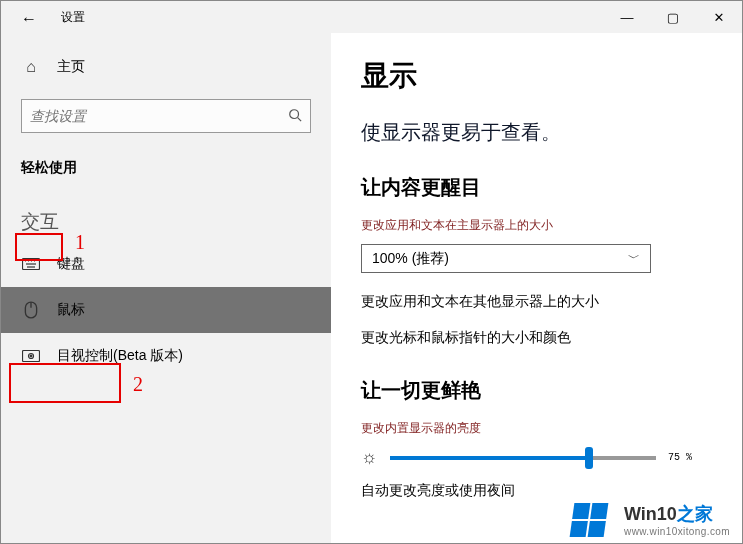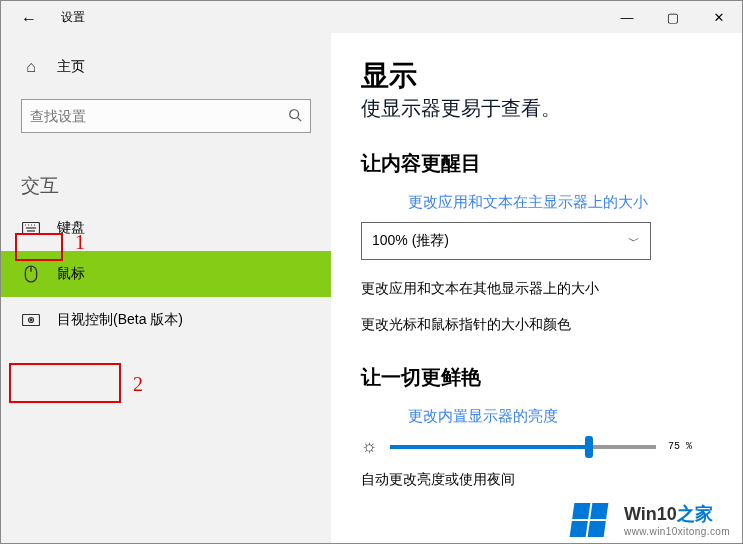--- a/index.html
+++ b/index.html
@@ -73,71 +73,71 @@
     align-items: center;
     padding: 0 8px;
   }
   .search-box input {
     flex: 1;
     border: none;
     outline: none;
     background: transparent;
     font-size: 14px;
     color: #666;
+    font-style: italic;
   }
   .search-box .search-icon { color: #555; font-size: 14px; }
   .category {
     padding: 12px 20px 6px 20px;
     font-size: 14px;
     font-weight: 600;
   }
   .section-label {
     padding: 26px 20px 6px 20px;
     font-size: 19px;
     color: #555;
   }
   .nav-item {
     display: flex; align-items: center;
     height: 46px;
     padding: 0 20px;
     font-size: 14px;
     cursor: pointer;
   }
   .nav-item.selected {
-    background: #84cc16;
+    background: #737373;
   }
   .main {
     flex: 1;
     padding: 24px 30px 10px 30px;
     position: relative;
   }
   .main h1 {
     font-size: 28px;
     font-weight: 600;
-    margin-bottom: 0;
+    margin-bottom: 24px;
   }
   .main .subtitle {
     font-size: 20px;
     color: #0f172a;
     margin-bottom: 28px;
   }
   .main h2 {
     font-size: 20px;
     font-weight: 600;
     margin-bottom: 16px;
   }
   .label-sm {
-    font-size: 15px;
-    color: #3b82f6;
+    font-size: 12px;
+    color: #7f1d1d;
     margin-bottom: 10px;
-    margin-left: 47px;
   }
   .select {
     width: 290px;
-    height: 38px;
+    height: 29px;
     border: 1px solid #666;
     display: flex; align-items: center; justify-content: space-between;
     padding: 0 10px;
     font-size: 14px;
     cursor: pointer;
     margin-bottom: 20px;
   }
   .select .chev { font-size: 12px; color: #444; }
   .link {
     color: #000000;
@@ -239,20 +239,21 @@
     </div>
     <div class="search-box">
       <input type="text" placeholder="查找设置" style="">
       <span class="search-icon">
         <svg width="14" height="14" viewBox="0 0 16 16">
             <circle cx="7" cy="7" r="5" stroke="#555" stroke-width="1.4" fill="none"></circle>
             <line x1="11" y1="11" x2="15" y2="15" stroke="#555" stroke-width="1.4"></line>
           </svg>
       </span>
     </div>
+    <div class="category">轻松使用</div>
     <div class="section-label">交互</div>
 
     <div class="nav-item">
       <span class="icon">
         <svg width="18" height="14" viewBox="0 0 18 12" fill="none" stroke="#333" stroke-width="1.2">
             <rect x="0.5" y="0.5" width="17" height="11" rx="1"></rect>
             <line x1="3" y1="3" x2="4" y2="3"></line>
             <line x1="6" y1="3" x2="7" y2="3"></line>
             <line x1="9" y1="3" x2="10" y2="3"></line>
             <line x1="12" y1="3" x2="13" y2="3"></line>

